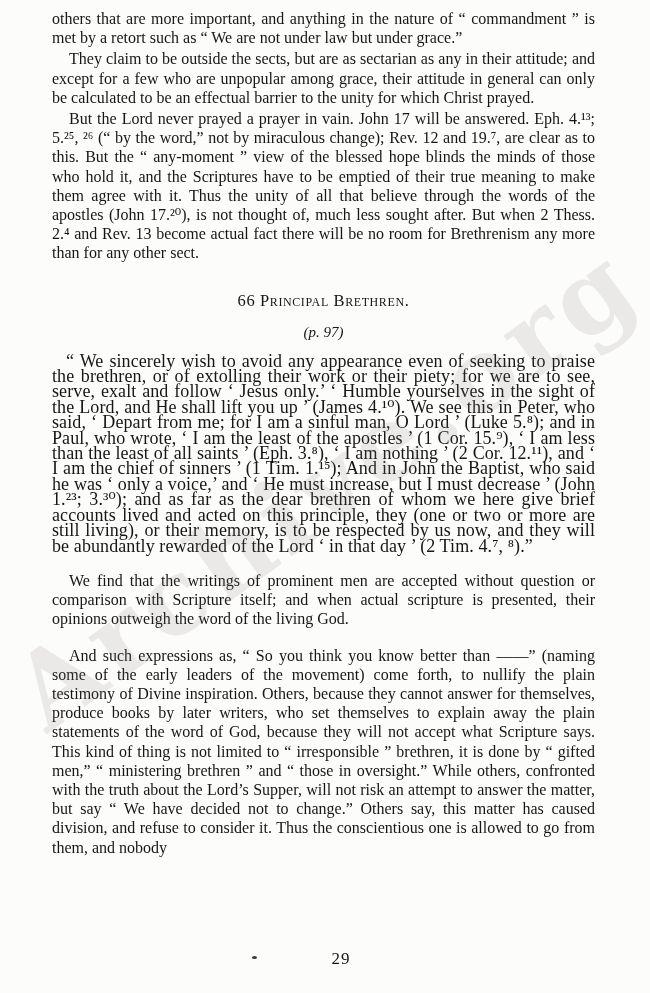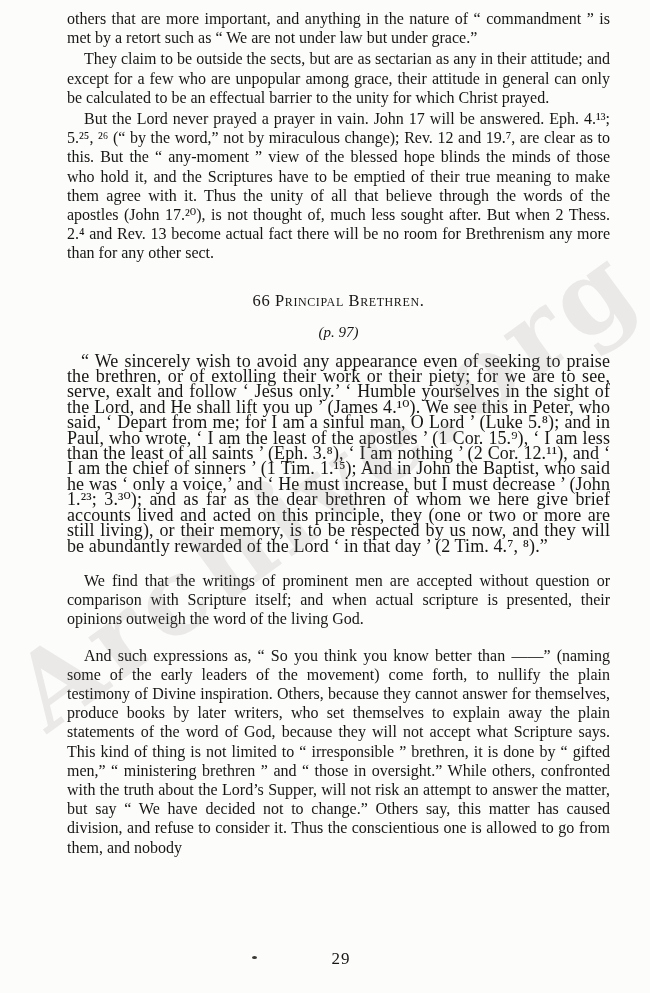--- a/index.html
+++ b/index.html
@@ -13,21 +13,21 @@
     height: 993px;
     margin: 0 auto;
     background: #fcfcfa;
     overflow: hidden;
     font-family: "Liberation Serif", "DejaVu Serif", serif;
     color: #171614;
   }
   .text-block {
     position: absolute;
     top: 9px;
-    left: 67px;
+    left: 52px;
     width: 543px;
   }
   .body-para {
     margin: 2px 0 0 0;
     font-size: 16px;
     line-height: 19.2px;
     text-align: justify;
     text-indent: 17px;
   }
   .body-para.no-indent {

